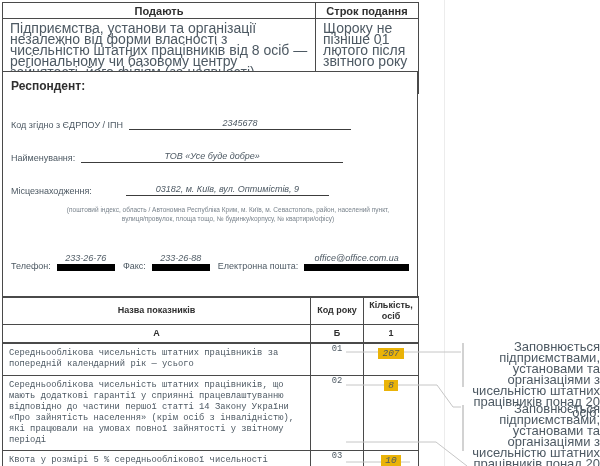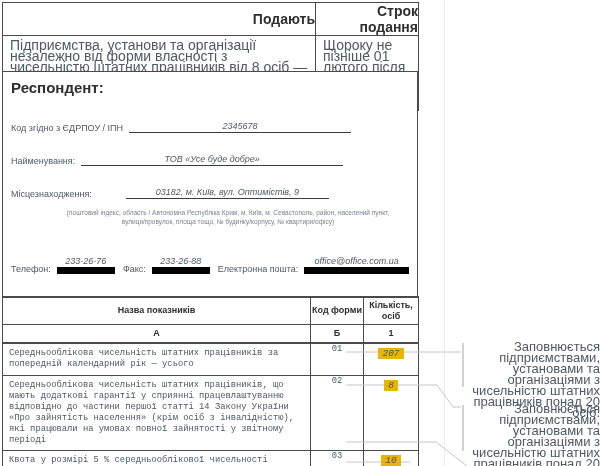--- a/index.html
+++ b/index.html
@@ -10,26 +10,26 @@
   }
   .page { position:absolute; left:0; top:0; width:600px; height:466px; overflow:hidden; background:#fff; }
   .doc  { position:absolute; left:2px; top:2px; width:416px; }
 
   
   table { border-collapse:collapse; table-layout:fixed; width:416px; }
   td, th { border:1px solid #4a4a4a; vertical-align:top; }
 
   
   .t1 { position:absolute; left:0; top:0; }
-  .t1 th { height:16px; font-size:14px; font-weight:bold; color:#2f2f2f; text-align:right; vertical-align:middle; }
+  .t1 th { height:16px; font-size:11px; font-weight:bold; color:#2f2f2f; text-align:center; vertical-align:middle; }
   .t1 td { height:50px; padding:4px 7px; font-size:14px; line-height:11px; color:#4d5963; }
 
   
   .resp { position:absolute; left:0; top:69px; width:416px; height:227px; border:1px solid #4a4a4a; padding:7px 8px; background:#fff; }
-  .resp-title { font-size:15px; font-weight:bold; color:#2f2f2f; }
+  .resp-title { font-size:12px; font-weight:bold; color:#2f2f2f; }
   .frow { display:flex; align-items:flex-end; font-size:9px; color:#4d5963; }
   .frow .lbl { white-space:nowrap; padding-right:6px; }
   .fill { flex:1; border-bottom:1px solid #3c3c3c; text-align:center; font-style:italic; padding-bottom:1px; min-height:11px; }
   .fill-fixed { border-bottom:7px solid #000000; text-align:center; font-style:italic; padding-bottom:1px; display:inline-block; }
   .mr58 { margin-right:58px; } .mr66 { margin-right:66px;font-style:italic; } .mr80 { margin-right:80px; }
   .row-edrpou { margin-top:25px; }
   .row-name { margin-top:21px; }
   .row-loc { margin-top:21px;gap:28px; }
   .hint { margin:9px 0 0 52px; width:330px; text-align:center; font-size:6.5px; line-height:9px; color:#7a848d; }
   .row-phone { margin-top:30px; }
@@ -119,21 +119,21 @@
 
     <table class="t2">
       <colgroup>
           <col class="cA">
           <col class="cB">
           <col class="cC">
         </colgroup>
       <tbody>
           <tr class="hrow">
         <th>Назва показників</th>
-        <th>Код форми</th>
+        <th>Код року</th>
         <th>Кількість, осіб</th>
       </tr>
       <tr class="shrow">
         <th>А</th>
         <th>Б</th>
         <th>1</th>
       </tr>
       <tr class="r1">
         <td class="name">Середньооблікова чисельність штатних працівників за попередній календарний рік — усього</td>
         <td class="code">01</td>

